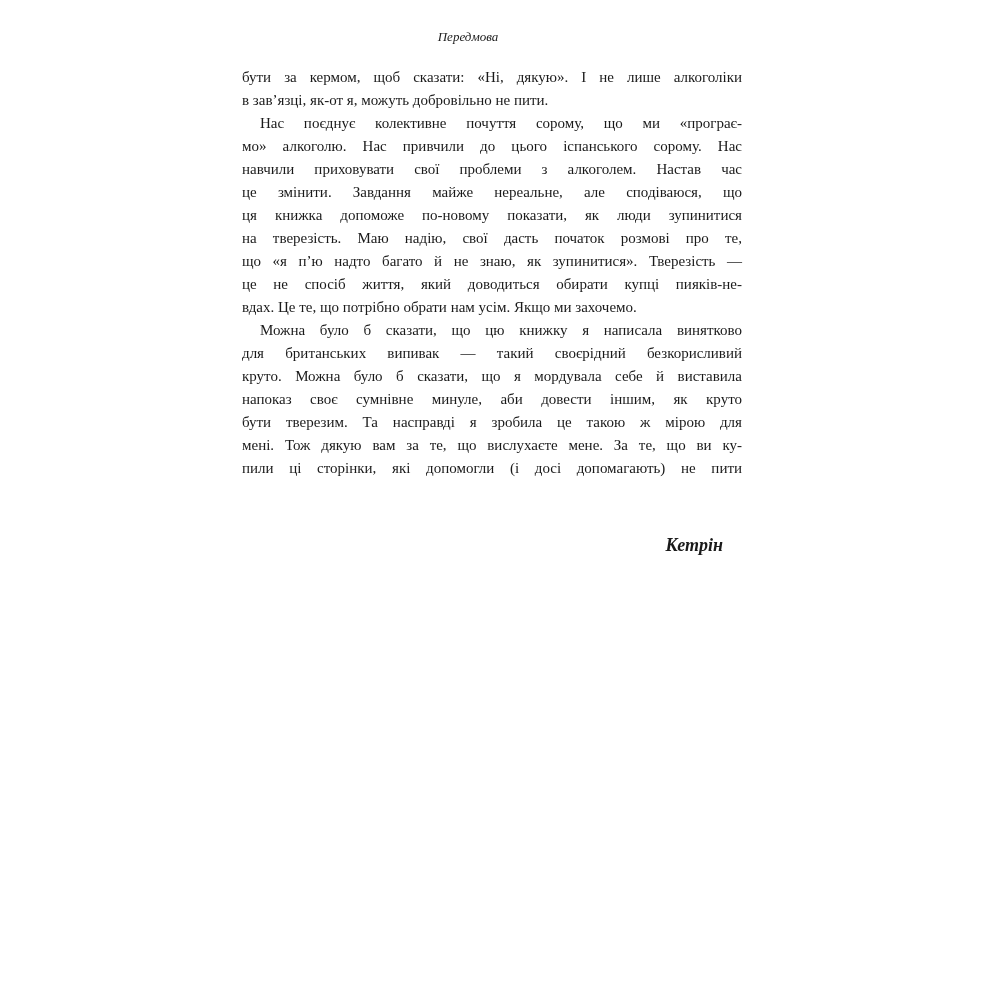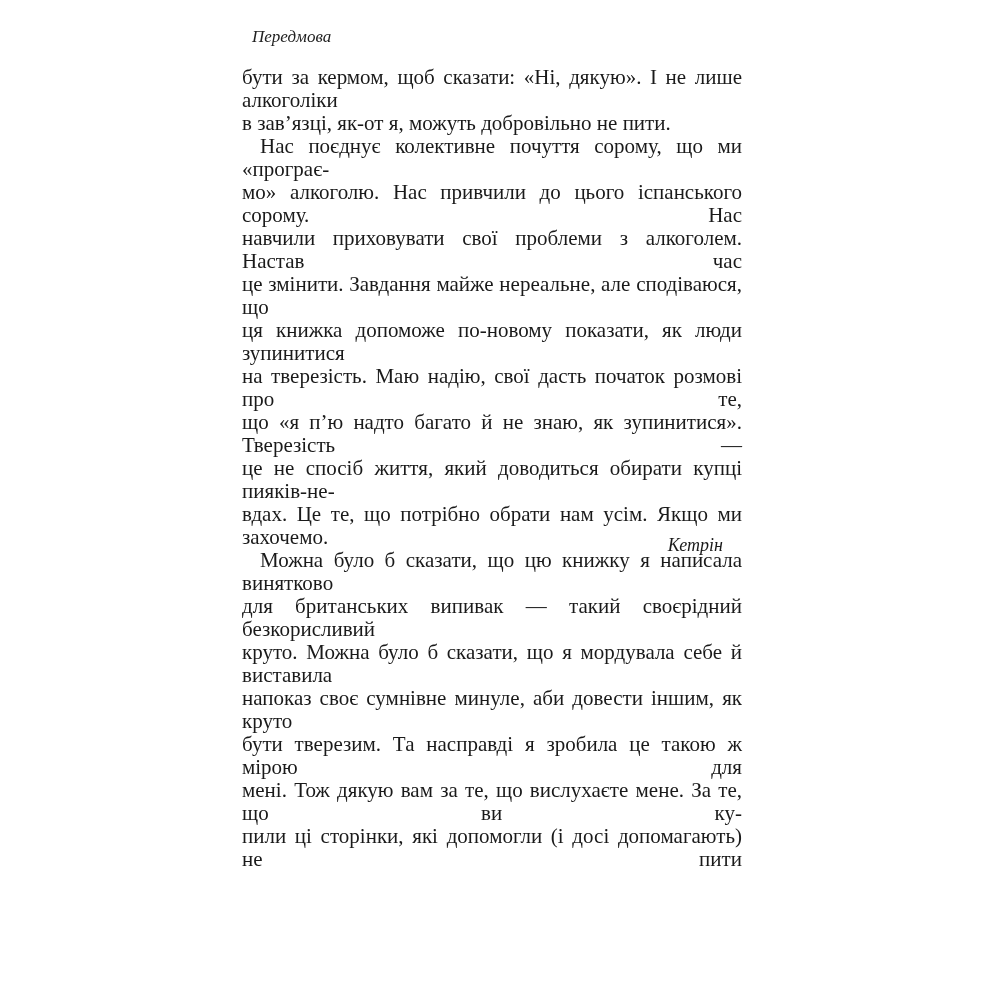--- a/index.html
+++ b/index.html
@@ -12,36 +12,36 @@
     width: 1000px;
     height: 1000px;
     background: #ffffff;
     color: #1a1a1a;
     font-family: "Liberation Serif", "DejaVu Serif", serif;
     overflow: hidden;
   }
   .running-head {
     position: absolute;
     top: 27px;
-    left: 252px;
+    left: 234px;
     width: 500px;
     box-sizing: border-box;
     padding-right: 32px;
-    text-align: left;
+    text-align: center;
     font-style: italic;
-    font-size: 17px;
+    font-size: 13px;
     line-height: 20px;
     color: #222222;
   }
   .body-text {
     position: absolute;
     top: 66px;
     left: 242px;
     width: 500px;
-    font-size: 21px;
+    font-size: 15px;
     line-height: 23px;
   }
   .para .line {
     text-align: justify;
     text-align-last: justify;
     white-space: normal;
   }
   .para .line.last-line {
     text-align-last: left;
   }
@@ -53,20 +53,21 @@
     top: 534px;
     left: 242px;
     width: 500px;
     box-sizing: border-box;
     padding-right: 19px;
     text-align: right;
     font-style: italic;
     font-size: 18px;
     line-height: 22px;
     color: #1a1a1a;
+    font-weight: bold;
   }
 </style>
 </head>
 <body>
 
 <div class="page">
   <div class="running-head">Передмова</div>
 
   <div class="body-text">
       <div class="para">

